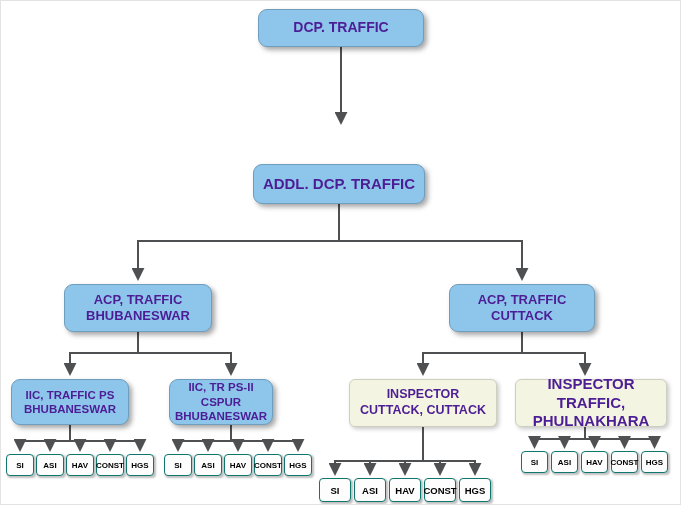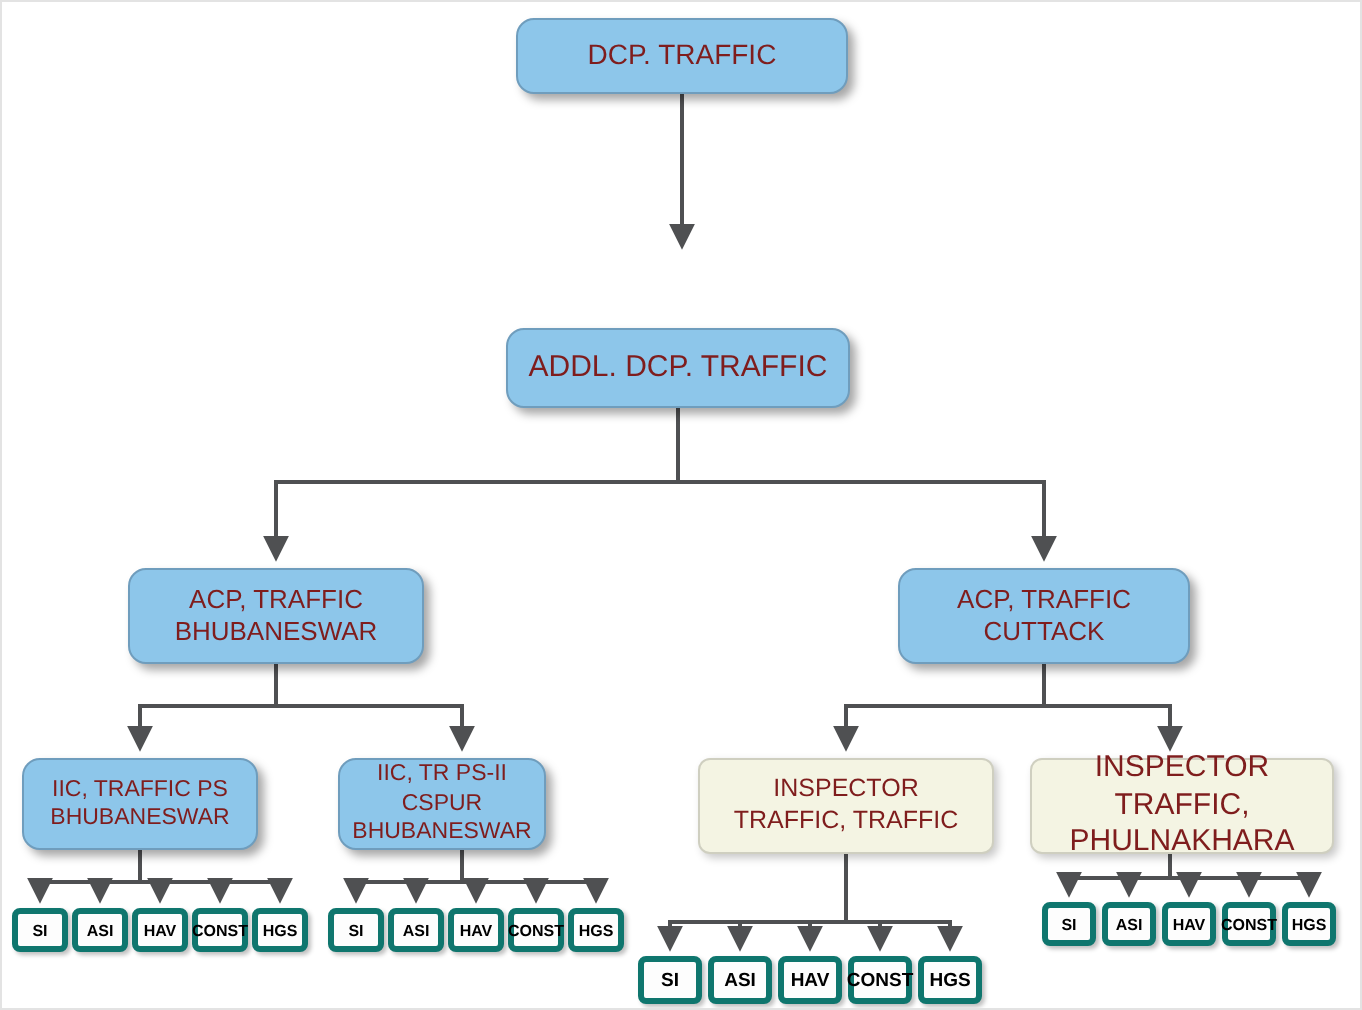--- a/index.html
+++ b/index.html
@@ -25,22 +25,22 @@
   }
   .connectors marker path { fill: var(--connector, #4f5052); }
 
   .node {
     position: absolute;
     display: flex;
     align-items: center;
     justify-content: center;
     text-align: center;
     white-space: pre-line;
-    font-weight: normal;
-    color: #7f1d1d;
+    font-weight: bold;
+    color: #4c1d95;
     box-sizing: border-box;
     padding: 2px 4px;
     line-height: 1.25;
   }
   .node.blue {
     background: var(--node-blue, #8dc6ea);
     border: 1px solid #6f9dbd;
     border-radius: 9px;
     box-shadow: 3px 3px 5px rgba(0,0,0,0.35);
   }
@@ -66,21 +66,21 @@
   }
   .g-a { left: 5px;   top: 453px; gap: 2px; }
   .g-b { left: 163px; top: 453px; gap: 2px; }
   .g-c { left: 318px; top: 477px; gap: 3px; }
   .g-d { left: 520px; top: 450px; gap: 3px; }
 
   .leaf {
     width: 28px;
     height: 22px;
     background: var(--leaf-bg, #fdfdfd);
-    border: 3px solid #0f766e;
+    border: 1px solid #0f766e;
     border-radius: 4px;
     box-shadow: 1.5px 1.5px 2px rgba(0,0,0,0.25);
     display: flex;
     align-items: center;
     justify-content: center;
     font-size: 8px;
     font-weight: bold;
     color: #000;
     box-sizing: border-box;
   }
@@ -163,21 +163,21 @@
   <div class="node blue n-acp-ctc">ACP, TRAFFIC
 CUTTACK</div>
 
   <div class="node blue n-iic-ps">IIC, TRAFFIC PS
 BHUBANESWAR</div>
 
   <div class="node blue n-iic-cspur">IIC, TR PS-II CSPUR
 BHUBANESWAR</div>
 
   <div class="node cream n-insp-ctc">INSPECTOR
-TRAFFIC, TRAFFIC</div>
+CUTTACK, CUTTACK</div>
 
   <div class="node cream n-insp-phul">INSPECTOR TRAFFIC,
 PHULNAKHARA</div>
 
   <div class="leaf-group g-a">
     <div class="leaf">SI</div>
     <div class="leaf">ASI</div>
     <div class="leaf">HAV</div>
     <div class="leaf">CONST</div>
     <div class="leaf">HGS</div>

